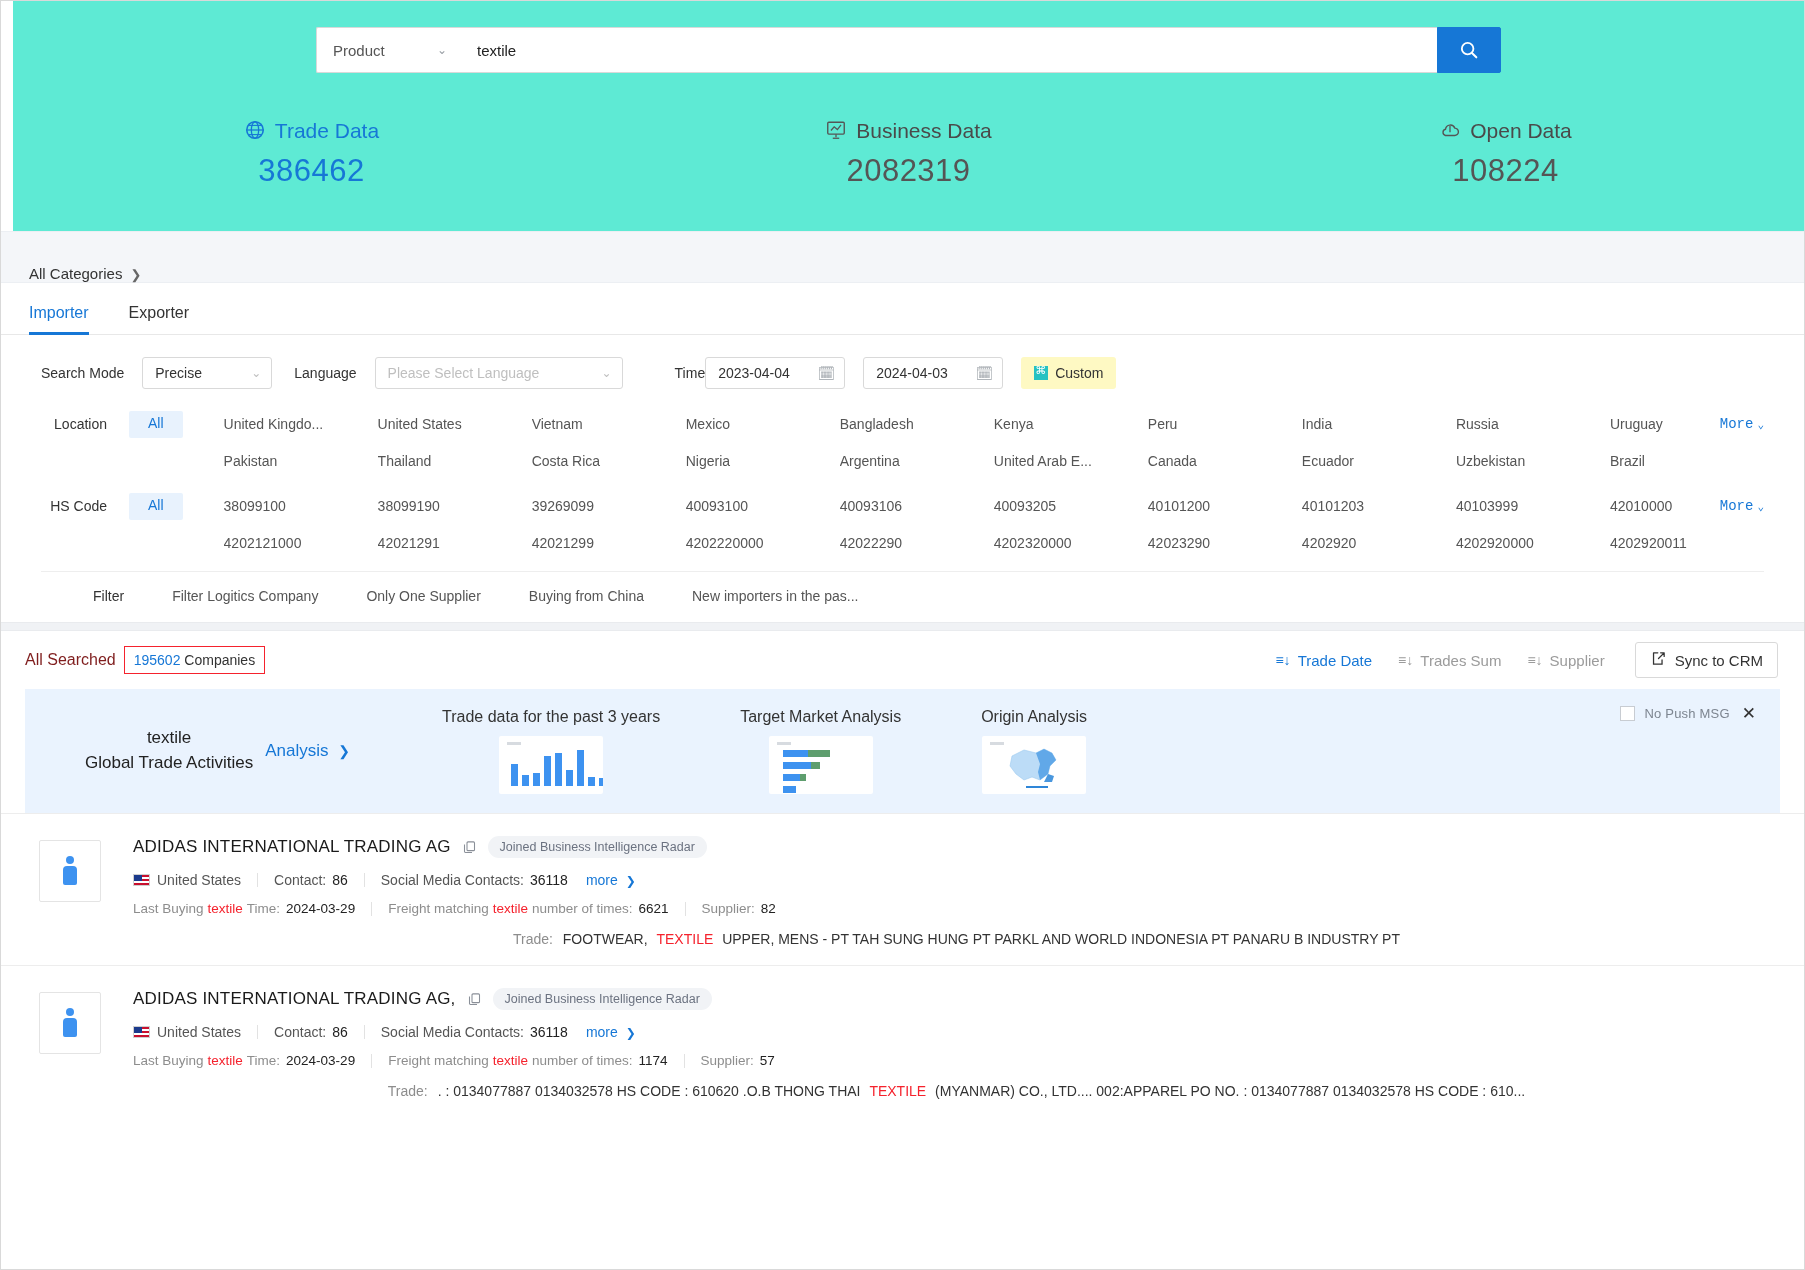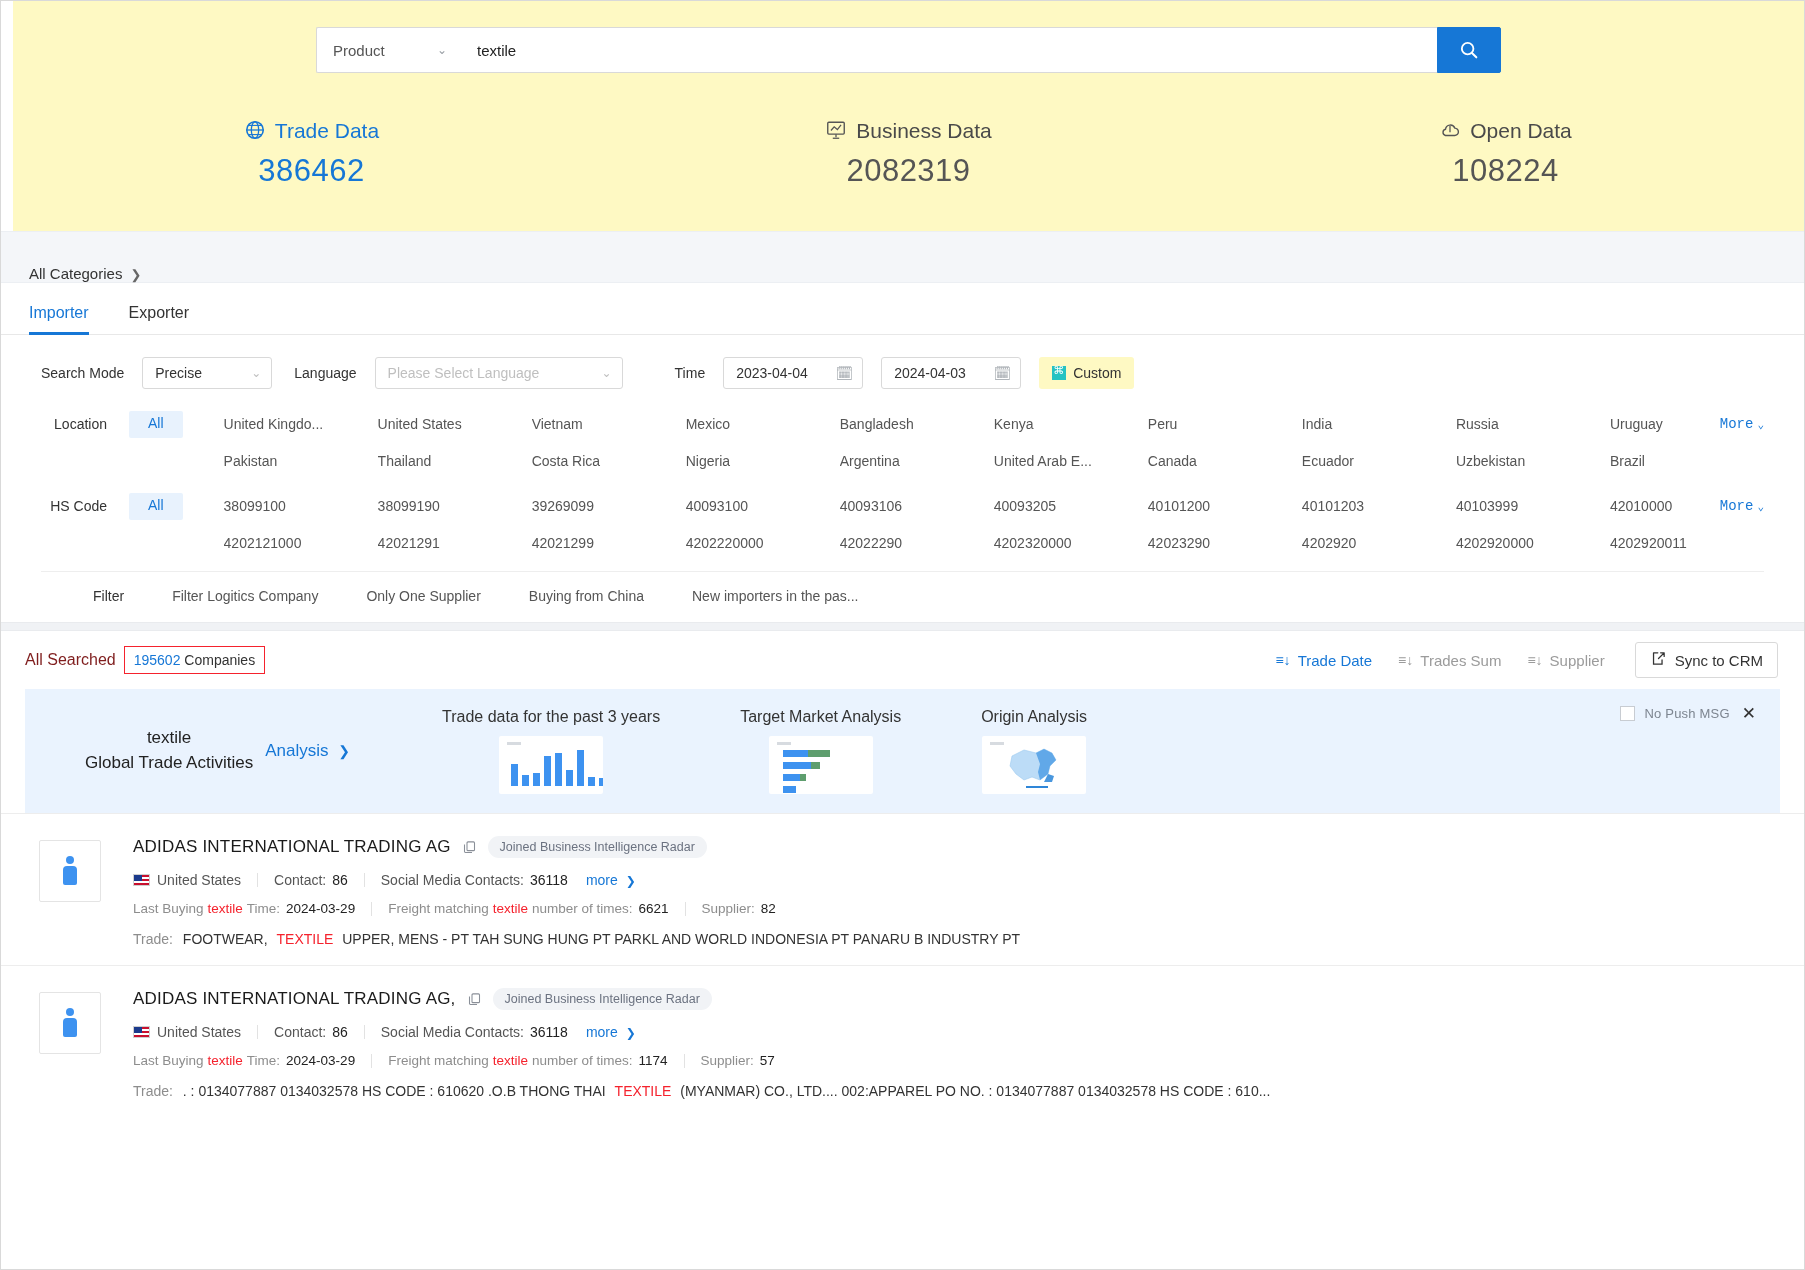--- a/index.html
+++ b/index.html
@@ -9,21 +9,21 @@
     background:#e9ebee;
     font-family:"Liberation Sans", sans-serif;
     font-size:14px;
     color:#333;
     overflow:hidden;
   }
   .page { width:1805px; height:1270px; background:#ffffff; position:relative; overflow:hidden;
           border:1px solid #d9d9d9; }
 
   
-  .search-header { padding:26px 0 0 0; background:#fef9c3;margin-left:12px; }
+  .search-header { padding:26px 0 0 0; background:#5eead4;margin-left:12px; }
   .search-wrap { width:1185px; margin:0 auto; display:flex; height:46px; }
   .scope-select {
     width:72px; flex:0 0 72px; width:auto;
     display:flex; align-items:center; justify-content:space-between;
     border:1px solid #d9d9d9; border-right:none; background:#fff;
     padding:0 14px 0 16px; min-width:145px; color:#555; font-size:15px;
     border-radius:2px 0 0 2px; cursor:pointer;
   }
   .scope-select .chev { color:#9aa0a6; font-size:12px; margin-left:14px; }
   .search-input {
@@ -138,21 +138,21 @@
   .map-thumb { position:absolute; left:0; top:0; width:104px; height:58px;}
 
   
   .result { display:flex; padding:22px 24px 18px 38px; border-top:1px solid #ededed; background:#fff;}
   .result:first-of-type { border-top:1px solid #ededed; }
   .thumb { width:62px; height:62px; border:1px solid #e4e4e4; border-radius:2px; flex:0 0 62px;
            display:flex; align-items:center; justify-content:center; background:#fff; margin-top:4px;}
   .thumb .person { width:18px; height:30px; position:relative; }
   .thumb .person:before{content:""; position:absolute; left:5px; top:0; width:8px; height:8px; border-radius:50%; background:#3d92f0;}
   .thumb .person:after{content:""; position:absolute; left:2px; top:10px; width:14px; height:19px; background:#3d92f0; border-radius:4px 4px 2px 2px;}
-  .rbody { margin-left:32px; flex:1; min-width:0;}
+  .rbody { margin-left:32px; flex:1; min-width:0;text-align:center;}
   .rtitle-line { display:flex; align-items:center; gap:11px; }
   .rtitle { font-size:17px; color:#1a1a1a; letter-spacing:.2px; cursor:pointer;}
   .copy-icon { color:#8a8f98; font-size:14px; cursor:pointer; display:inline-flex;}
   .badge { background:#f1f3f6; color:#6b7280; font-size:12.5px; border-radius:12px; padding:4px 12px; white-space:nowrap;}
   .rmeta { display:flex; align-items:center; margin-top:14px; font-size:14px; color:#555; flex-wrap:wrap;}
   .rmeta .flag { width:17px; height:12px; margin-right:7px; display:inline-block; position:relative; overflow:hidden; border:1px solid #d0d0d0;}
   .vline { width:1px; height:14px; background:#e2e2e2; margin:0 16px;}
   .strongv { color:#222; margin-left:6px;}
   .more-inline { color:#1677d6; margin-left:18px; cursor:pointer;}
   .rmeta2 { display:flex; align-items:center; margin-top:13px; font-size:13.5px; color:#8d8d8d; flex-wrap:wrap;}
@@ -253,21 +253,21 @@
       <div class="selectbox" style="width:130px; margin-left:18px;">
         <span>Precise</span>
         <span class="chev">⌄</span>
       </div>
       <span class="flabel" style="margin-left:22px;">Language</span>
       <div class="selectbox placeholder" style="width:248px; margin-left:18px;">
         <span>Please Select Language</span>
         <span class="chev">⌄</span>
       </div>
       <span class="flabel" style="margin-left:52px;">Time</span>
-      <div class="datebox" style="margin-left:18px;">
+      <div class="datebox" style="">
         <span>2023-04-04</span>
         <span class="calicon">🗓</span>
       </div>
       <div class="datebox" style="margin-left:18px;">
         <span>2024-04-03</span>
         <span class="calicon">🗓</span>
       </div>
       <div class="custom-btn" style="margin-left:18px;">
         <span class="custom-sq"></span>
         <span>Custom</span>

